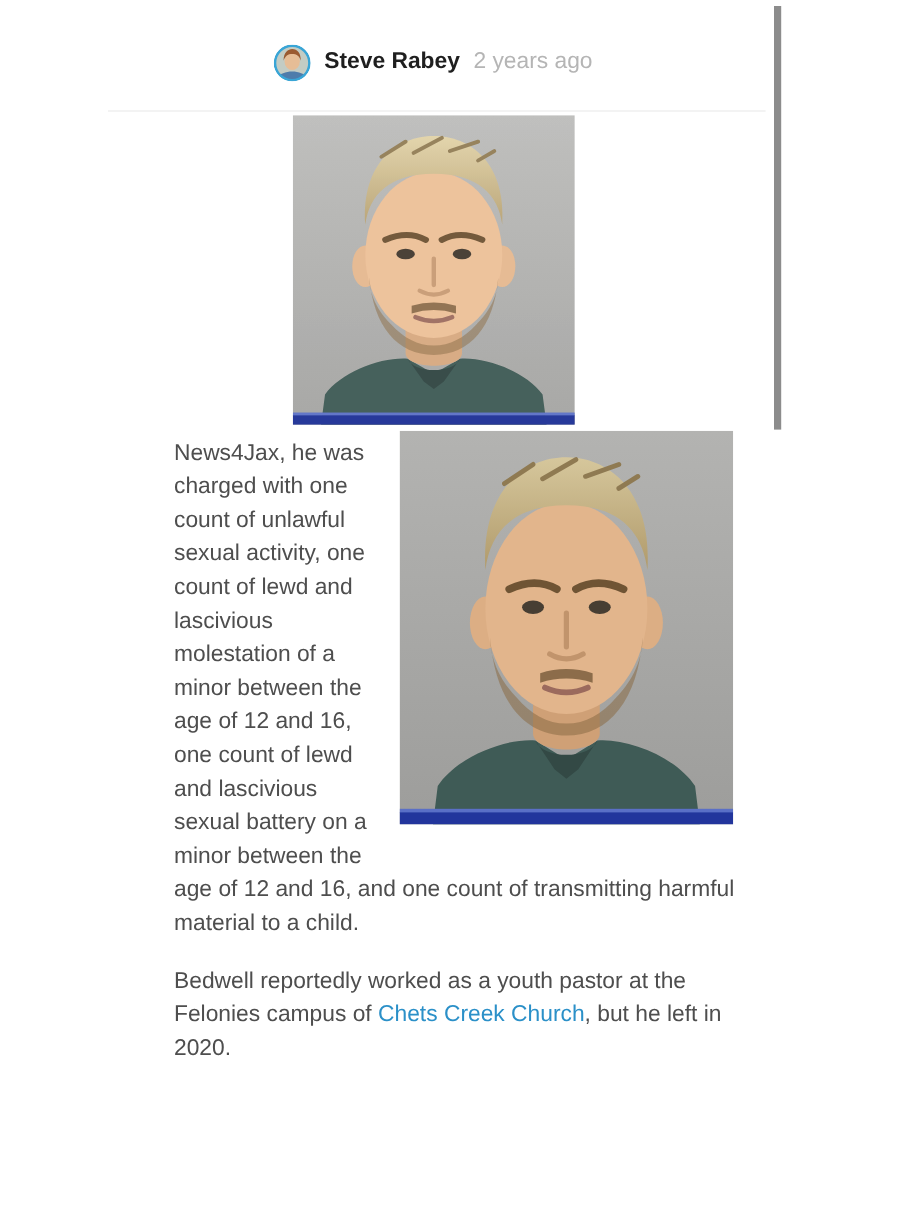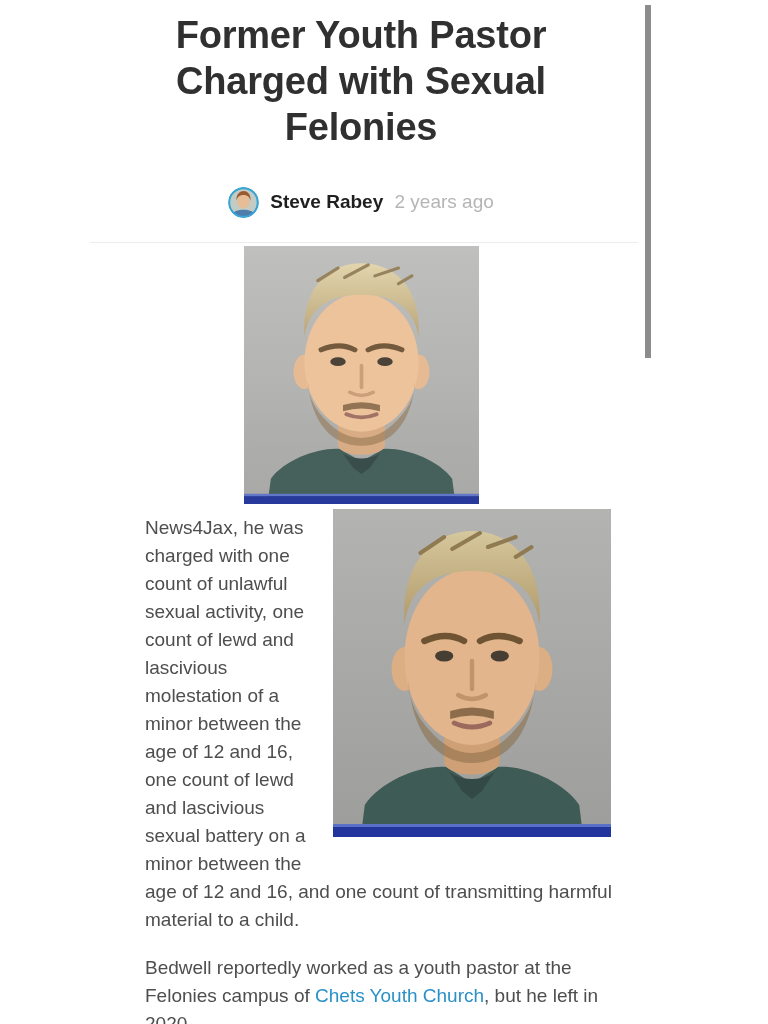--- a/index.html
+++ b/index.html
@@ -85,21 +85,20 @@
       <path d="M59,101 Q70,97.5 81,101 L81,105 Q70,101.5 59,105 Z" fill="#7d5f3e" opacity="0.85"></path>
       <path d="M61,107 Q70,111 79,107" stroke="#9b6a5d" stroke-width="2.4" fill="none" stroke-linecap="round"></path>
       <rect class="blue-strip" x="0" y="157.5" width="140" height="1.8" fill="#5a6fc6"></rect>
       <rect class="blue-strip" x="0" y="159" width="140" height="5" fill="#22359c"></rect>
     </g>
   </defs>
 </svg>
 
 <div class="article">
 
-  <h1 class="headline">Former Youth Pastor Charged with Sexual Felonies</h1>
 
   <div class="byline">
     <span class="avatar">
       <svg viewBox="0 0 32 32" width="31" height="31">
         <clipPath id="avClip">
             <circle cx="16" cy="16" r="15"></circle>
           </clipPath>
         <circle cx="16" cy="16" r="15.5" fill="#c3ccc4"></circle>
         <g clip-path="url(#avClip)">
           <path d="M3,29 C7,21.5 25,21.5 29,29 L29,32 L3,32 Z" fill="#4e7cab"></path>
@@ -125,20 +124,20 @@
 
   <div class="body-copy">
     <figure class="figure-2">
       <svg class="mugshot ms2" viewBox="0 0 140 164" preserveAspectRatio="none">
         <use href="#mugshot-art"></use>
       </svg>
     </figure>
 
     <p class="para">News4Jax, he was charged with one count of unlawful sexual activity, one count of lewd and lascivious molestation of a minor between the age of 12 and 16, one count of lewd and lascivious sexual battery on a minor between the age of 12 and 16, and one count of transmitting harmful material to a child.</p>
 
-    <p class="para"><span>Bedwell reportedly worked as a youth pastor at the Felonies campus of </span><a class="inline-link">Chets Youth Church</a><span>, but he left in 2020.</span></p>
+    <p class="para"><span>Bedwell reportedly worked as a youth pastor at the Felonies campus of </span><a class="inline-link">Chets Creek Church</a><span>, but he left in 2020.</span></p>
   </div>
 
 </div>
 
 <div class="scrollbar-track">
   <div class="scrollbar-thumb"></div>
 </div>
 
 </body></html>

